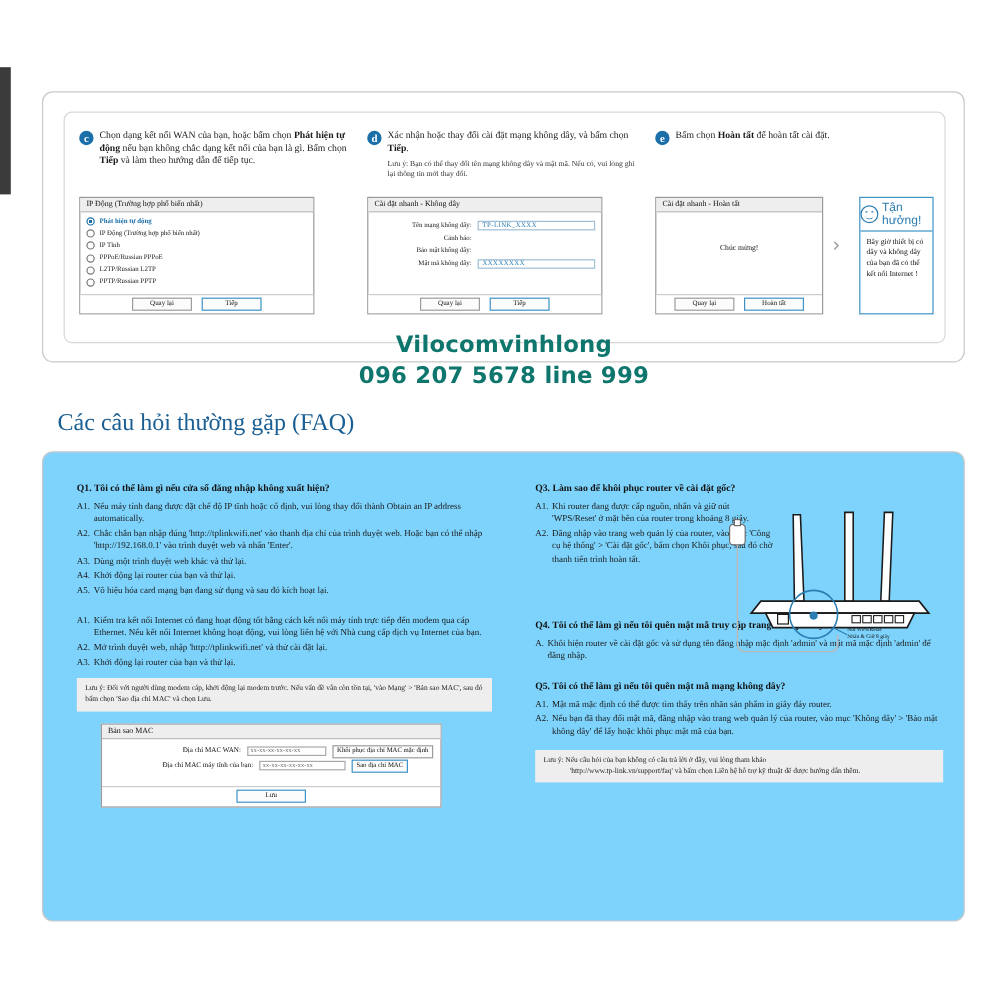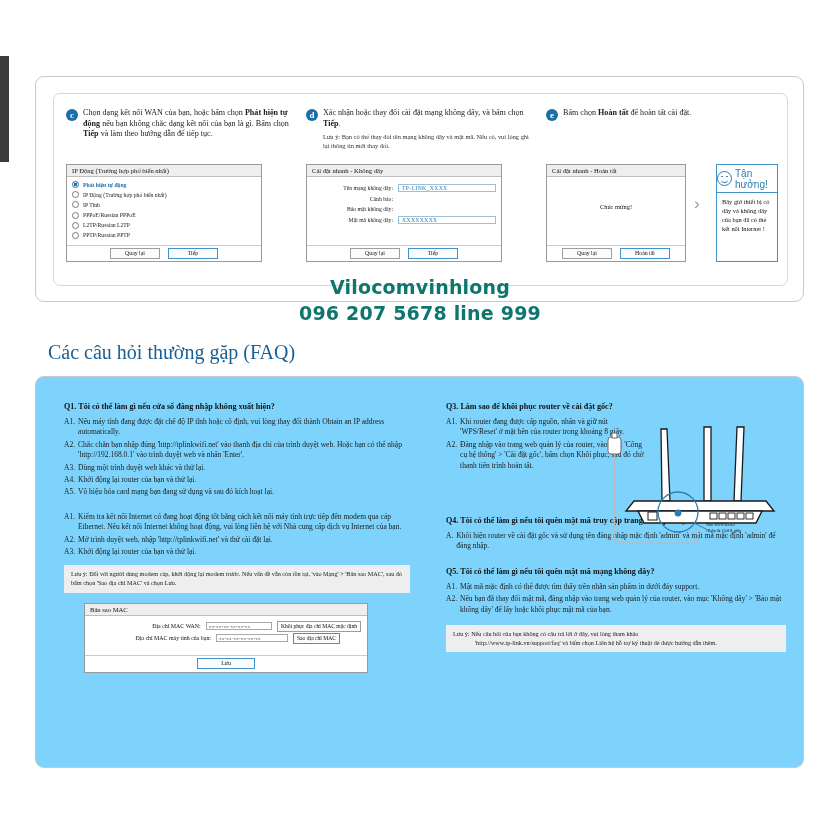--- a/index.html
+++ b/index.html
@@ -488,21 +488,21 @@
           <span class="a-txt">Khôi hiện router về cài đặt gốc và sử dụng tên đăng nhập mặc định 'admin' và mật mã mặc định 'admin' để đăng nhập.</span>
         </div>
       </div>
 
       <div class="gap"></div>
 
       <div>
         <div class="q">Q5. Tôi có thể làm gì nếu tôi quên mật mã mạng không dây?</div>
         <div class="a">
           <span class="a-key">A1.</span>
-          <span class="a-txt">Mật mã mặc định có thể được tìm thấy trên nhãn sản phẩm in dưới đáy support.</span>
+          <span class="a-txt">Mật mã mặc định có thể được tìm thấy trên nhãn sản phẩm in giây đáy router.</span>
         </div>
         <div class="a">
           <span class="a-key">A2.</span>
           <span class="a-txt">Nếu bạn đã thay đổi mật mã, đăng nhập vào trang web quản lý của router, vào mục 'Không dây' &gt; 'Bảo mật không dây' để lấy hoặc khôi phục mật mã của bạn.</span>
         </div>
       </div>
 
       <div class="note" style="margin-top:10px; width:340px;">
         <span>Lưu ý: Nếu câu hỏi của bạn không có câu trả lời ở đây, vui lòng tham khảo</span>
         <span class="ind">'http://www.tp-link.vn/support/faq' và bấm chọn Liên hệ hỗ trợ kỹ thuật để được hướng dẫn thêm.</span>

